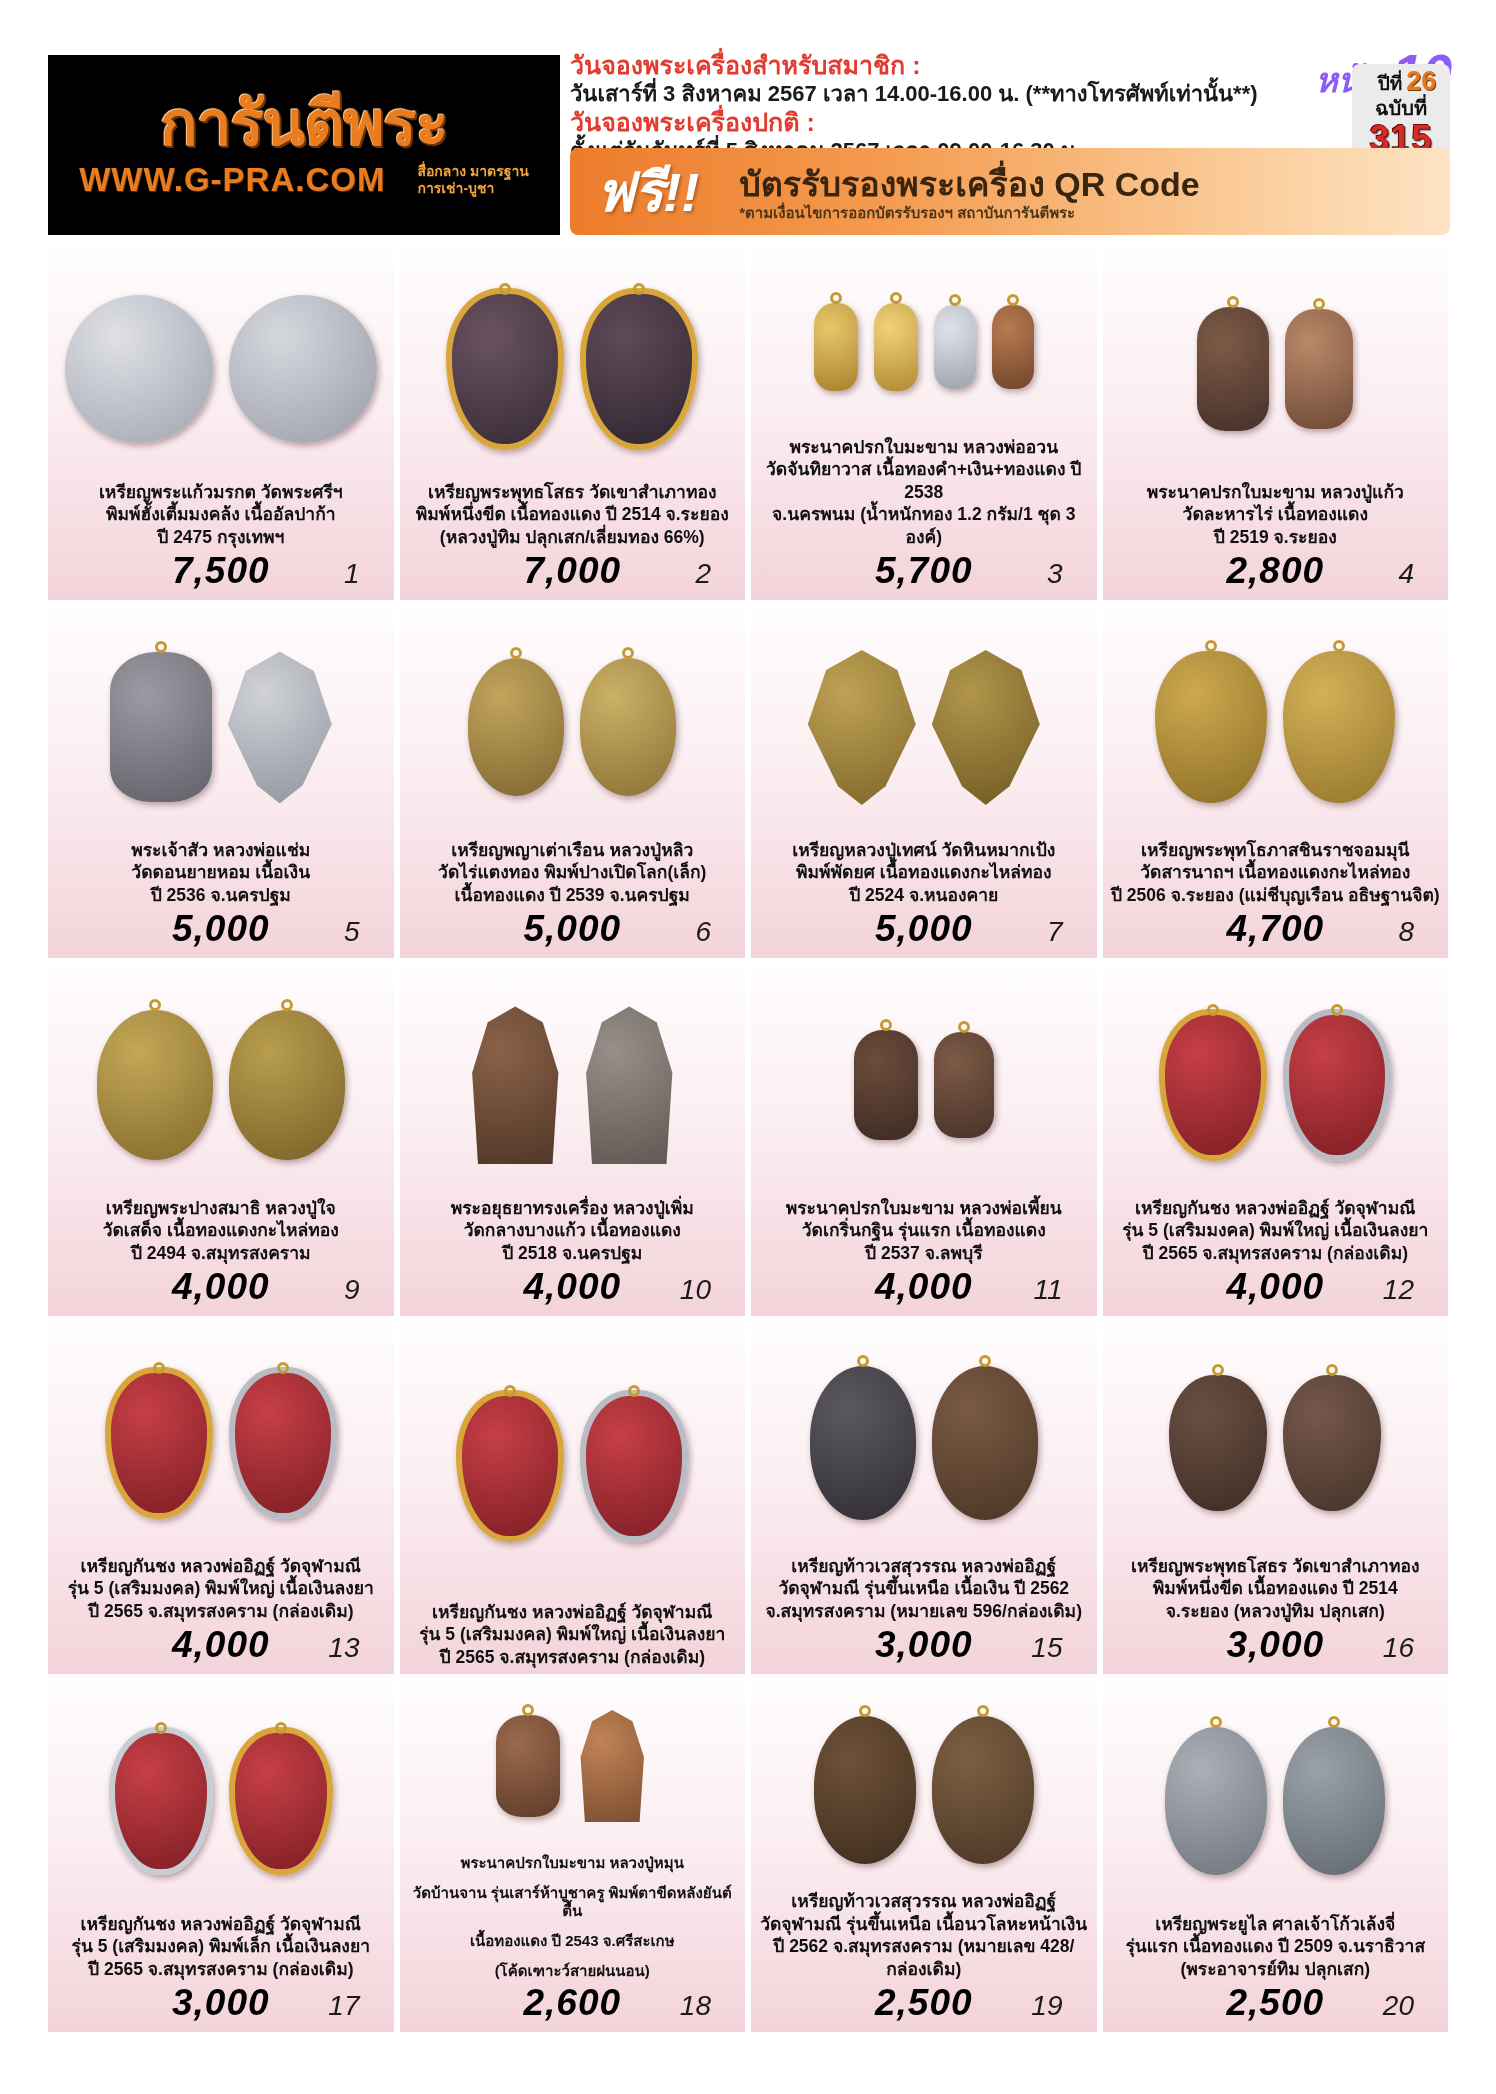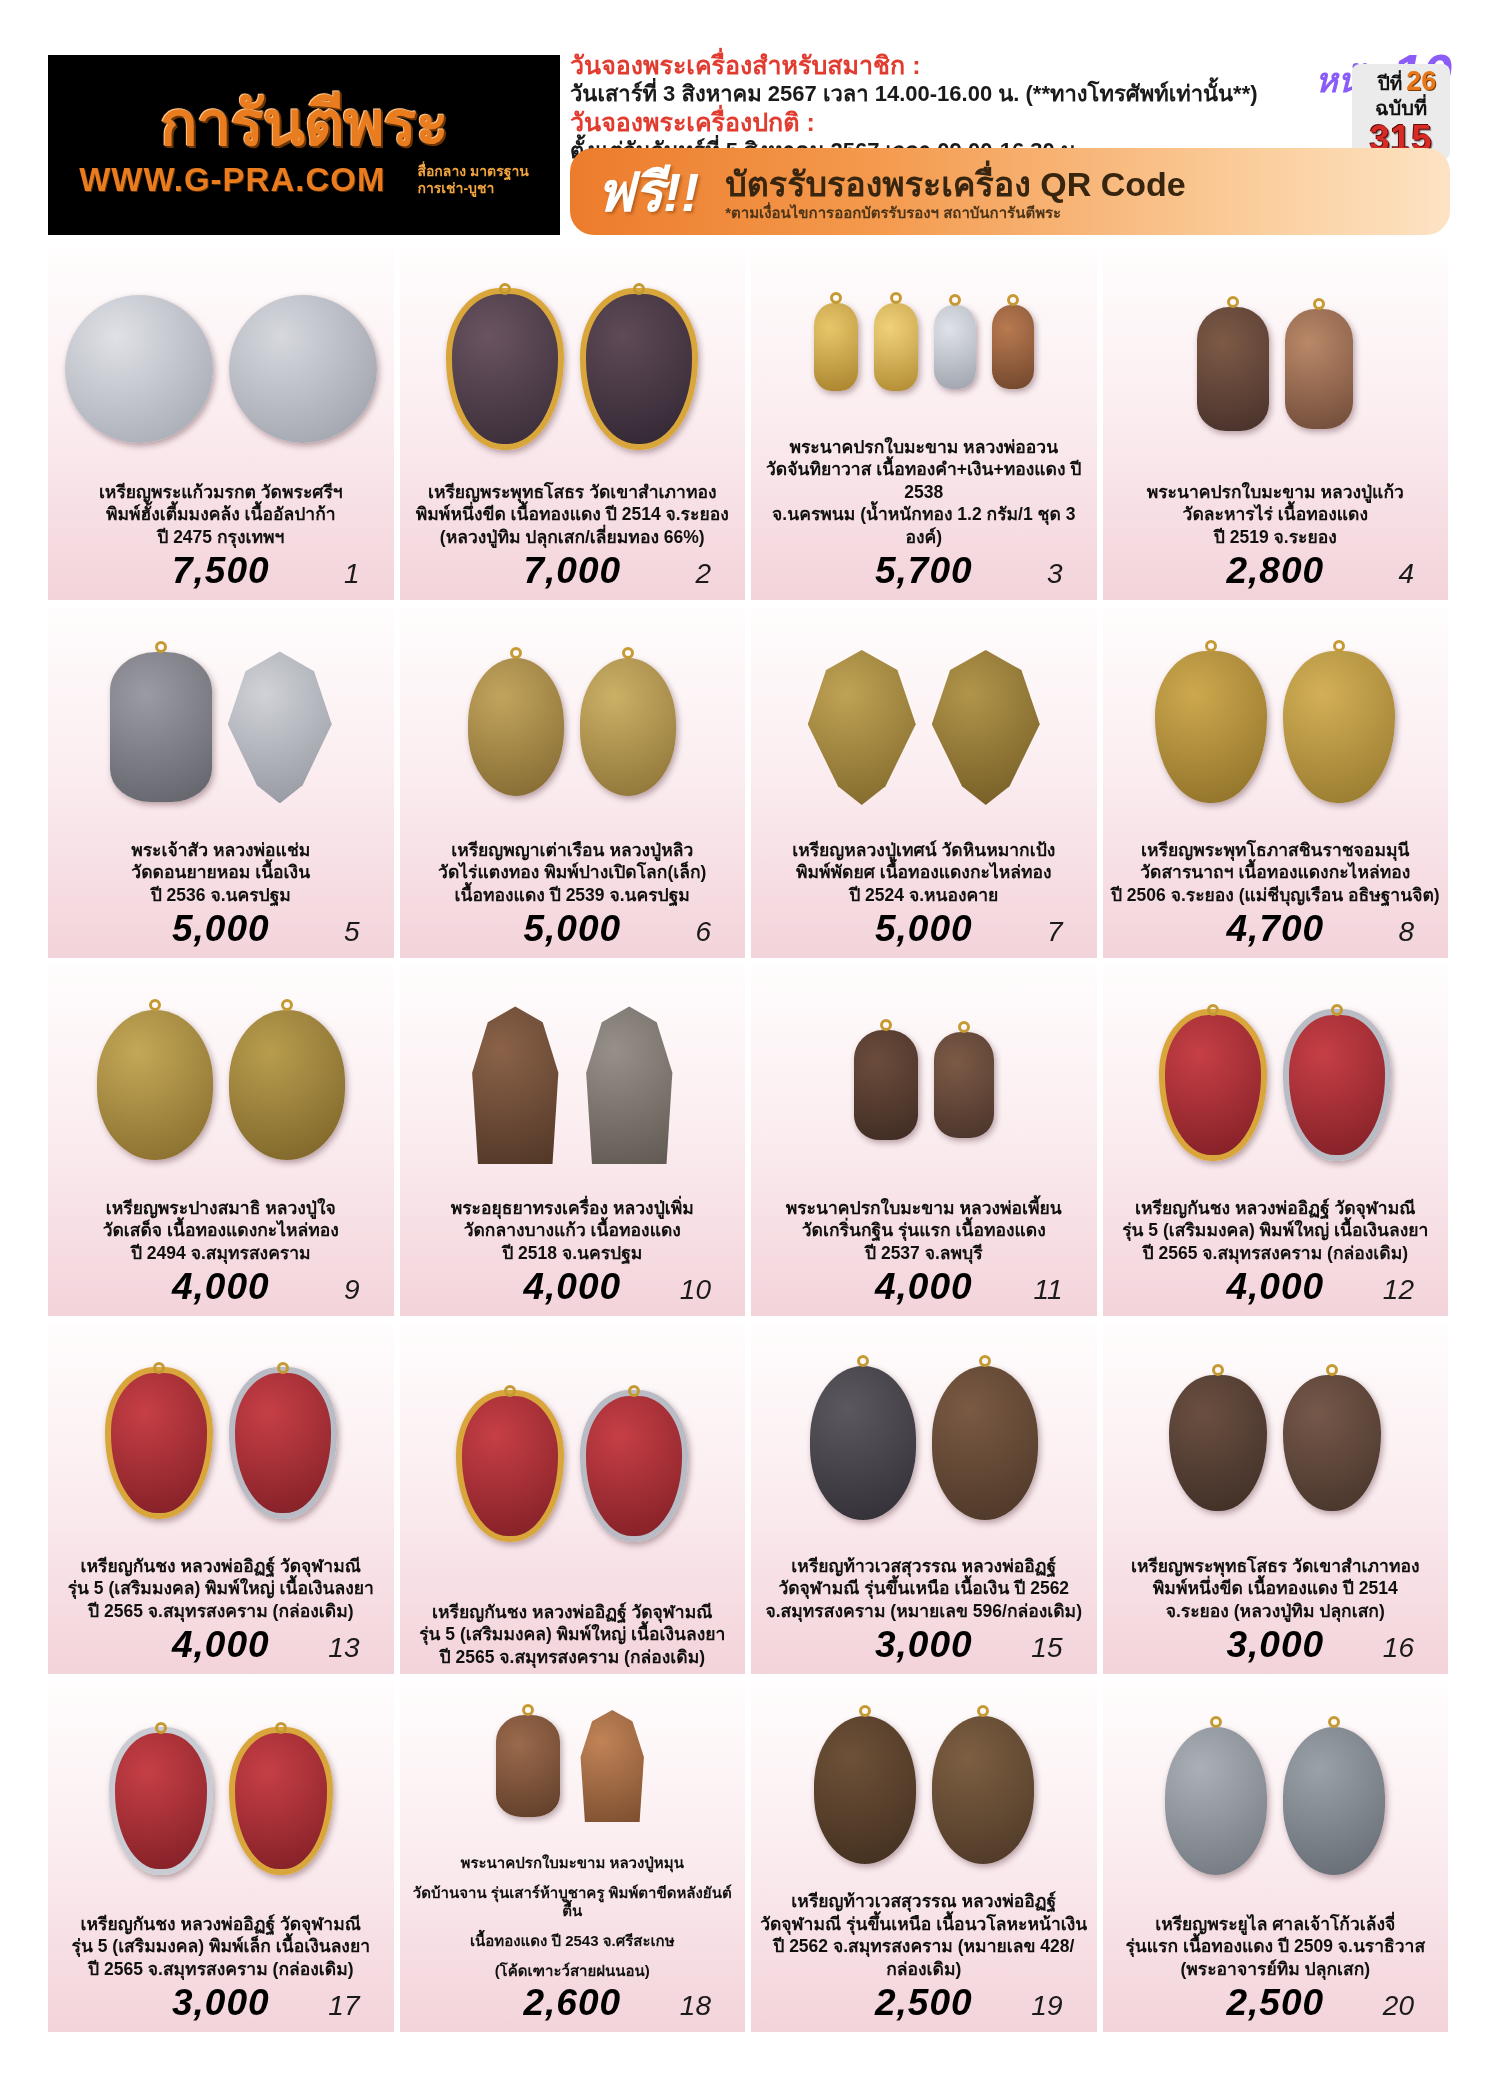--- a/index.html
+++ b/index.html
@@ -53,23 +53,23 @@
   }
 
   
   .booking { position:absolute; left:570px; top:50px; width:780px; line-height:1.22; }
   .bk-label { font-size:25px; font-weight:bold; color:#e23c30; }
   .bk-detail { font-size:22px; font-weight:bold; color:#1a1a1a; }
 
   
   .free-banner {
     position:absolute; left:570px; top:148px; width:880px; height:87px;
-    border-radius:24px;
+    border-radius:8px;
     background:linear-gradient(90deg,#ec7c2b 0%,#f49a4e 35%,#fbd0a0 80%,#fde3c4 100%);
-    display:flex; align-items:center; padding:0 26px; gap:26px;
+    display:flex; align-items:center; padding:0 26px; gap:40px;
   }
   .free-word {
     font-size:54px; font-weight:bold; color:#ffffff; font-style:italic;
     text-shadow:2px 2px 3px rgba(120,50,0,.45); white-space:nowrap;
   }
   .free-texts { display:flex; flex-direction:column; line-height:1.15; padding-top:4px; }
   .free-title { font-size:34px; font-weight:bold; color:#37250f; }
   .free-sub { font-size:15px; font-weight:bold; color:#4d3417; }
 
   

